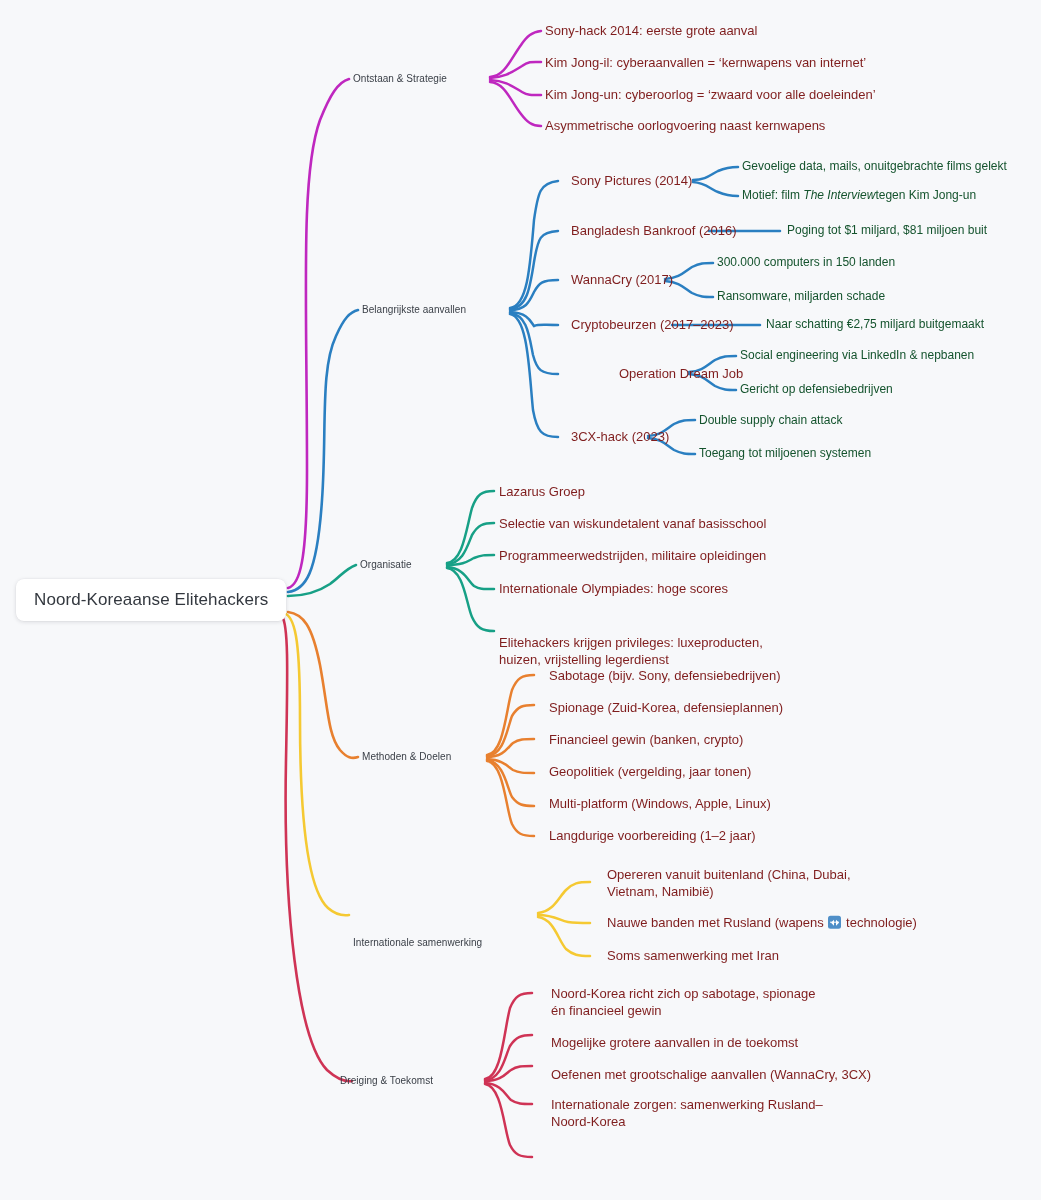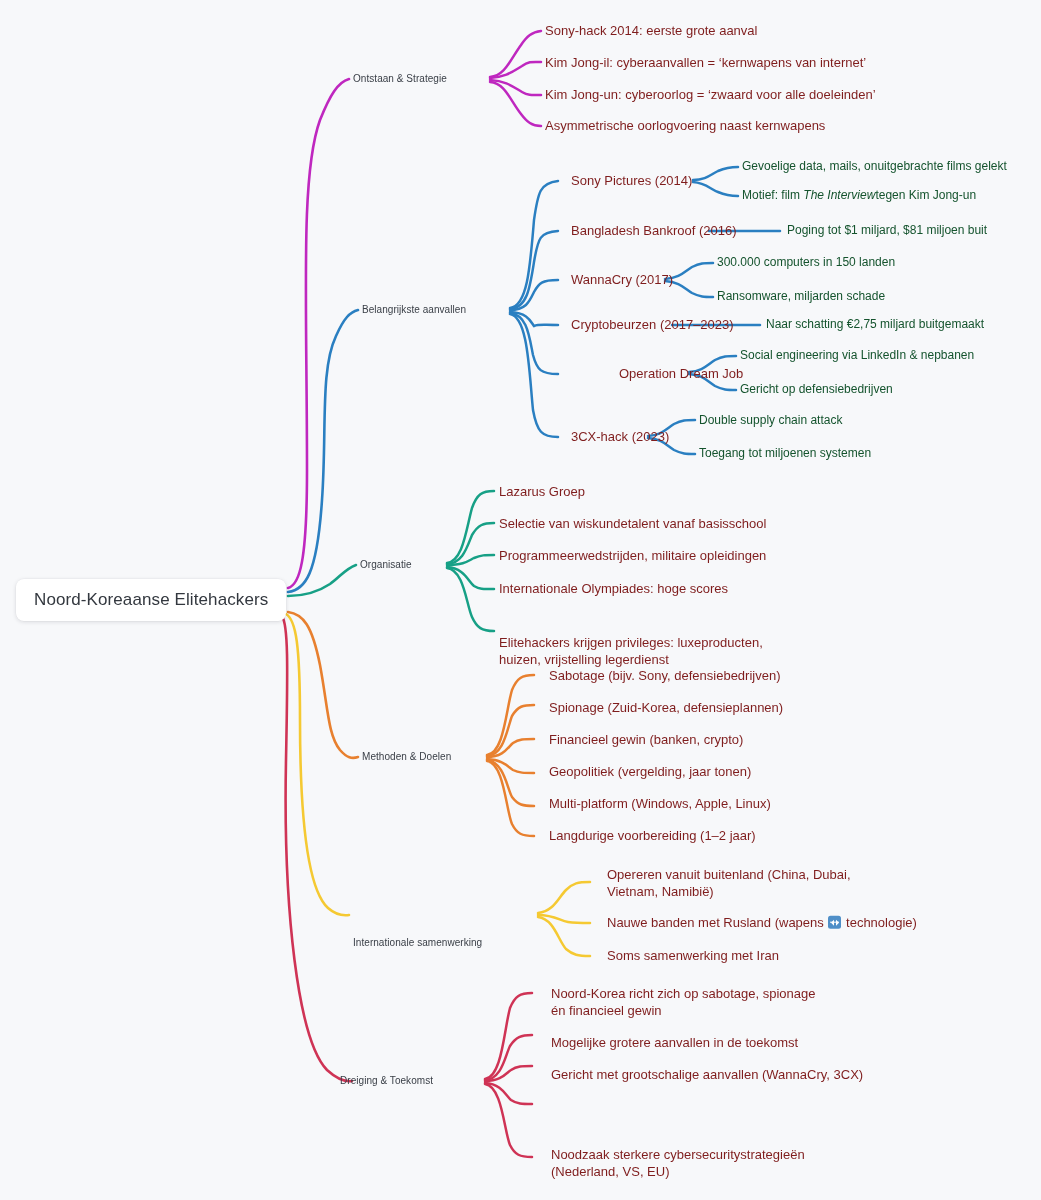--- a/index.html
+++ b/index.html
@@ -265,16 +265,16 @@
   <div class="node-label lvl2 wrap" style="left:607px; top:884px; width:270px;">Opereren vanuit buitenland (China, Dubai, Vietnam, Namibië)</div>
 
   <div class="node-label lvl2" style="left:607px; top:923px;"><span>Nauwe banden met Rusland (wapens </span><span class="emoji-box"><i></i></span><span> technologie)</span></div>
 
   <div class="node-label lvl2" style="left:607px; top:956px;">Soms samenwerking met Iran</div>
 
   <div class="node-label lvl1" style="left:340px; top:1081px;">Dreiging &amp; Toekomst</div>
 
   <div class="node-label lvl2 wrap" style="left:551px; top:1003px; width:270px;">Noord-Korea richt zich op sabotage, spionage én financieel gewin</div>
   <div class="node-label lvl2" style="left:551px; top:1043px;">Mogelijke grotere aanvallen in de toekomst</div>
-  <div class="node-label lvl2" style="left:551px; top:1075px;">Gericht met grootschalige aanvallen (WannaCry, 3CX)</div>
-  <div class="node-label lvl2 wrap" style="left:551px; top:1164px; width:300px;">Noodzaak sterkere cybersecuritystrategieën (Nederland, VS, EU)</div>
+  <div class="node-label lvl2" style="left:551px; top:1075px;">Oefenen met grootschalige aanvallen (WannaCry, 3CX)</div>
+  <div class="node-label lvl2 wrap" style="left:551px; top:1114px; width:288px;">Internationale zorgen: samenwerking Rusland–Noord-Korea</div>
 
 </div>
 
 </body></html>

